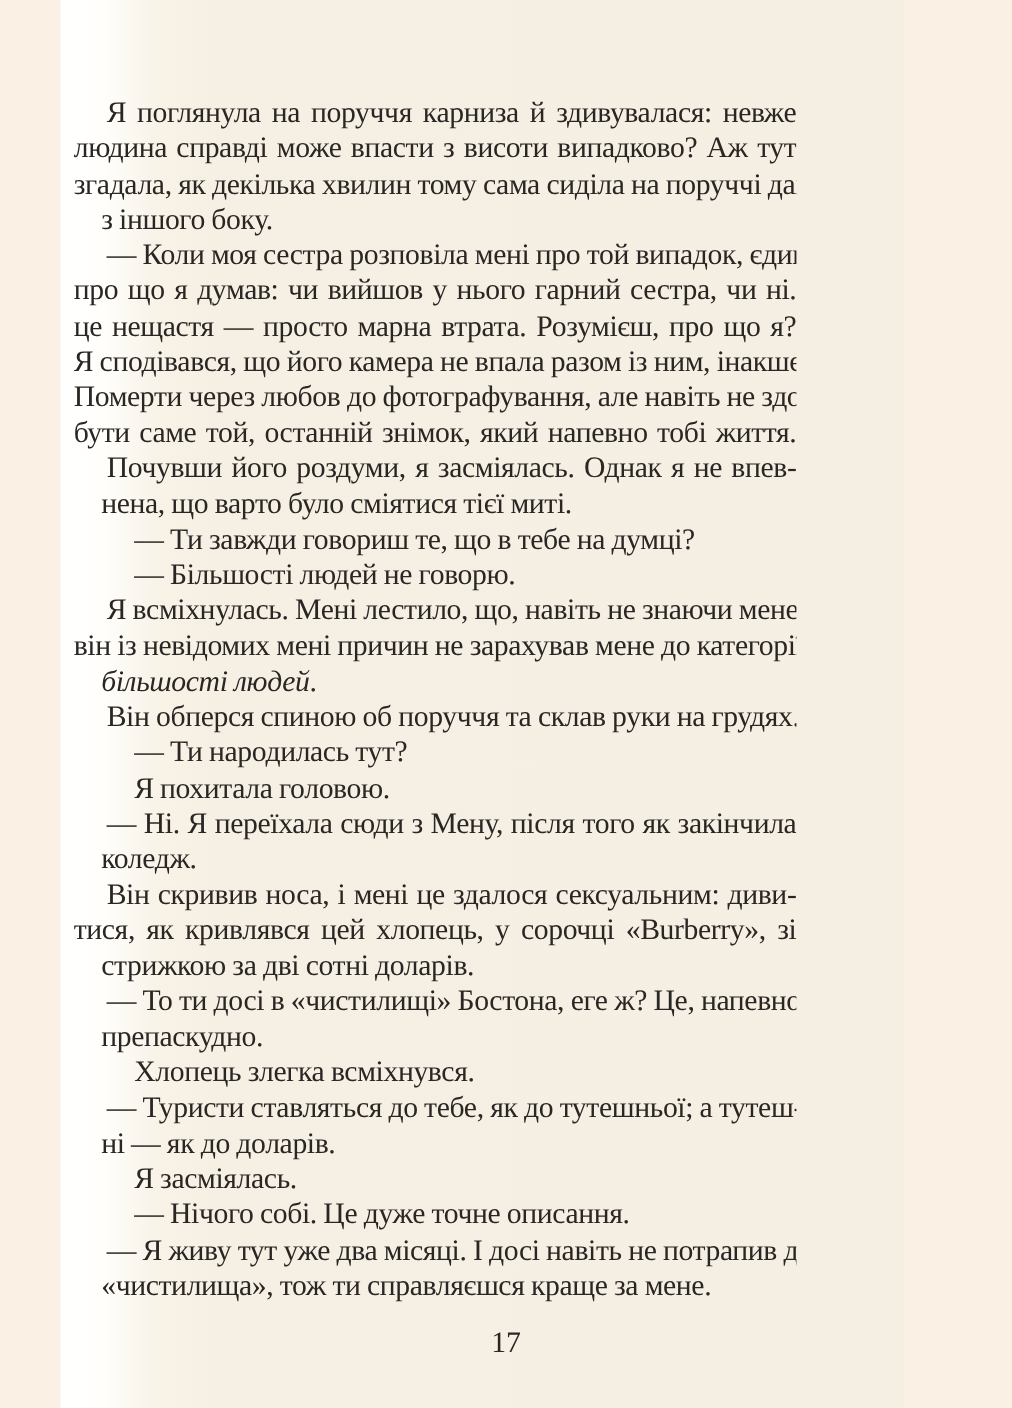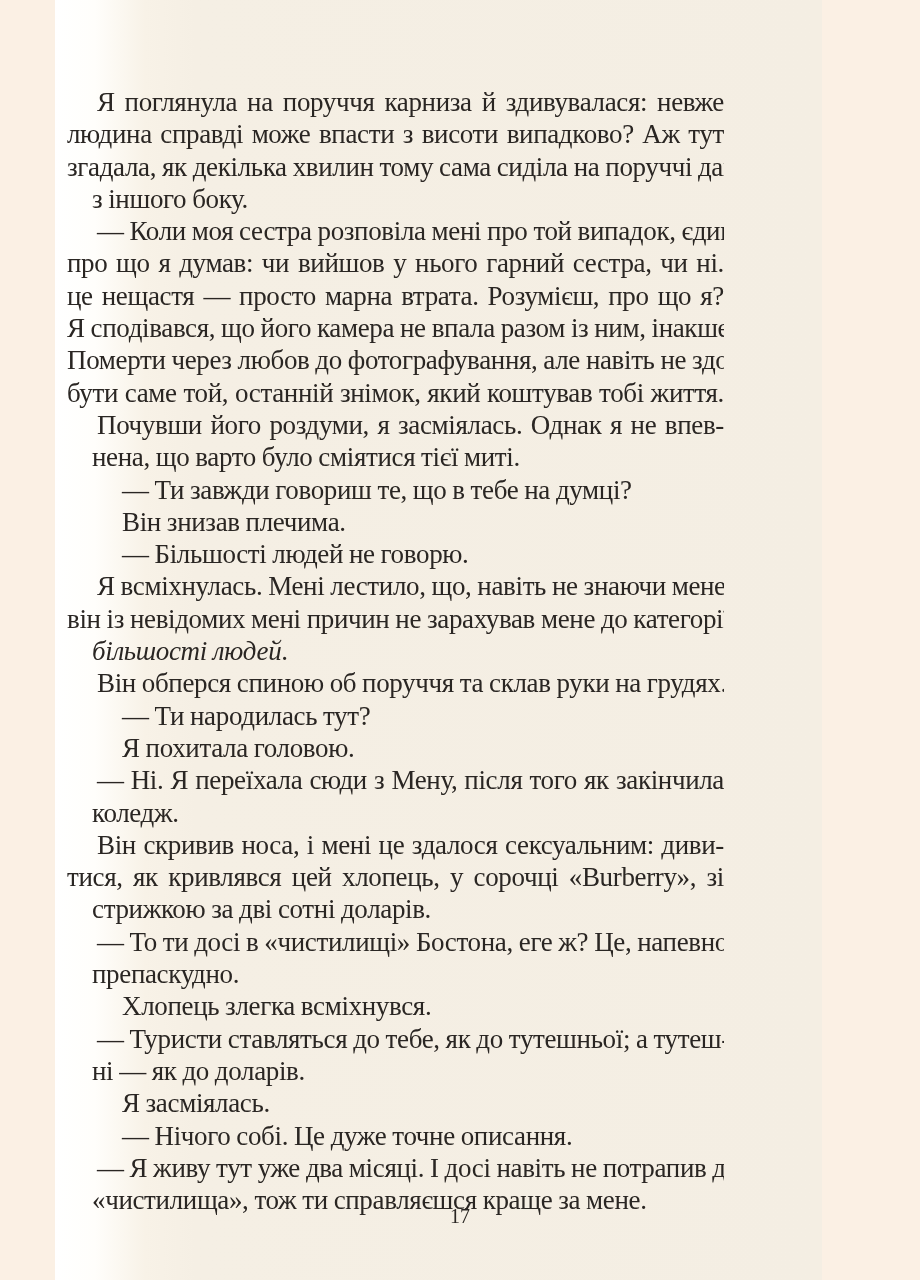--- a/index.html
+++ b/index.html
@@ -51,21 +51,21 @@
     .line em {
       font-style: italic;
     }
     .page-number {
       position: absolute;
       left: 0;
       width: 920px;
       top: 1205px;
       text-align: center;
       font-family: "Liberation Serif", "DejaVu Serif", serif;
-      font-size: 20px;
+      font-size: 27px;
       color: #2a2623;
     }
   </style>
 </head>
 <body>
 
 <div class="page">
 </div>
 
 <div class="text-block">
@@ -76,35 +76,32 @@
     <span class="line">згадала, як декілька хвилин тому сама сиділа на поруччі даху,</span>
     <span class="line last">з іншого боку.</span>
   </div>
 
   <div>
     <span class="line indent">— Коли моя сестра розповіла мені про той випадок, єдине,</span>
     <span class="line">про що я думав: чи вийшов у нього гарний сестра, чи ні.</span>
     <span class="line">це нещастя — просто марна втрата. Розумієш, про що я?</span>
     <span class="line">Я сподівався, що його камера не впала разом із ним, інакше</span>
     <span class="line">Померти через любов до фотографування, але навіть не здо-</span>
-    <span class="line">бути саме той, останній знімок, який коштував тобі життя.</span>
+    <span class="line">бути саме той, останній знімок, який напевно тобі життя.</span>
   </div>
 
   <div>
     <span class="line indent">Почувши його роздуми, я засміялась. Однак я не впев-</span>
     <span class="line last">нена, що варто було сміятися тієї миті.</span>
   </div>
 
   <div>
     <span class="line indent last">— Ти завжди говориш те, що в тебе на думці?</span>
   </div>
 
-  <div>
-    <span class="line indent last">Він знизав плечима.</span>
-  </div>
 
   <div>
     <span class="line indent last">— Більшості людей не говорю.</span>
   </div>
 
   <div>
     <span class="line indent">Я всміхнулась. Мені лестило, що, навіть не знаючи мене,</span>
     <span class="line">він із невідомих мені причин не зарахував мене до категорії</span>
     <span class="line last"><em>більшості людей</em><span>.</span></span>
   </div>

